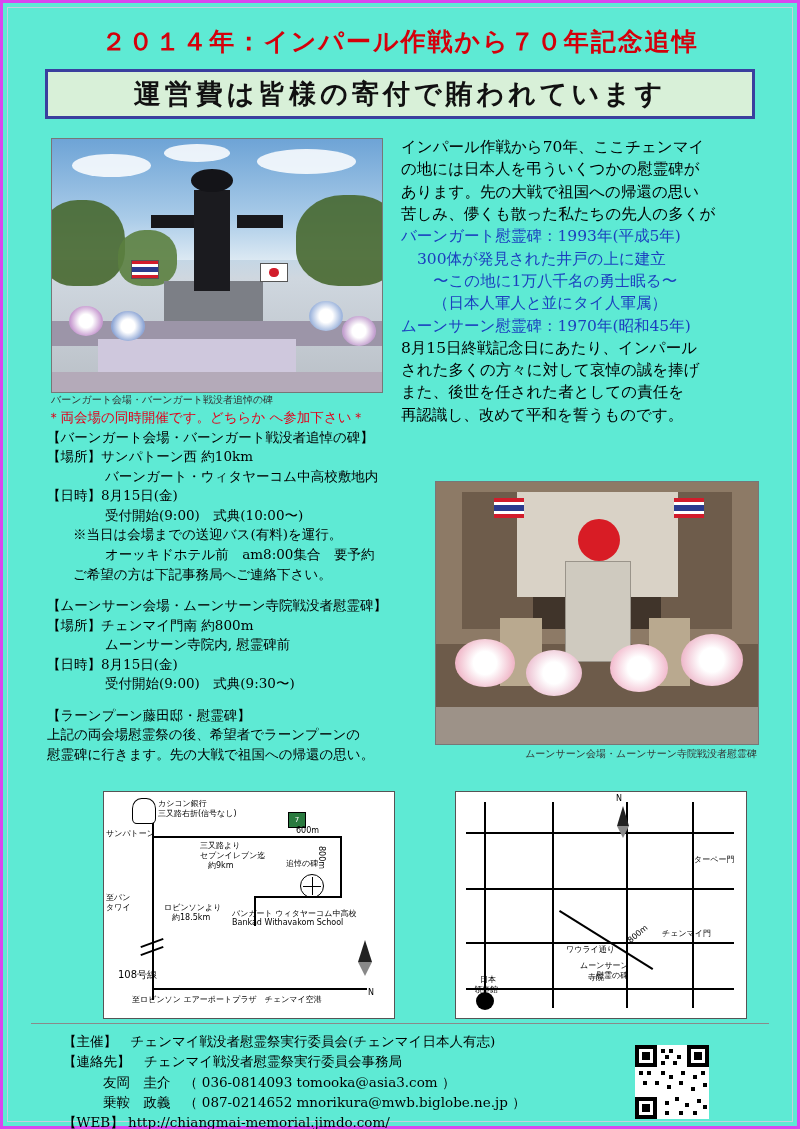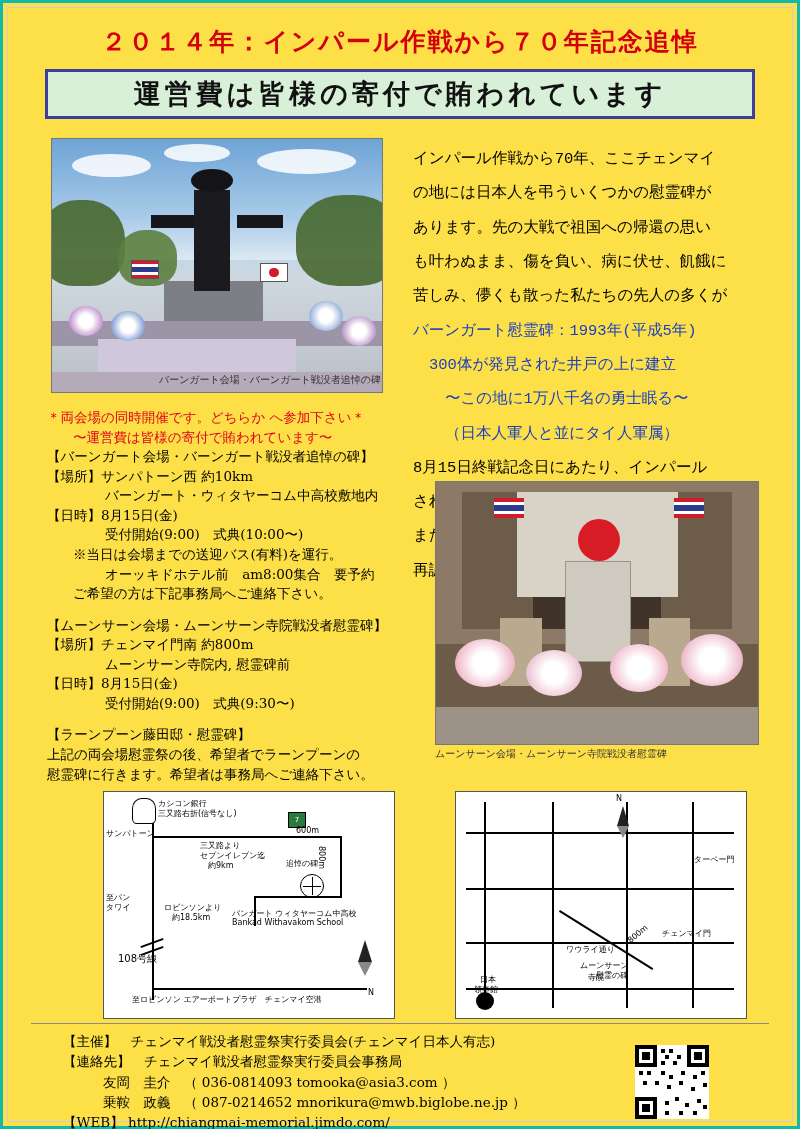--- a/index.html
+++ b/index.html
@@ -7,22 +7,22 @@
     width:800px;height:1129px;
     background:#ffffff;
     font-family:"DejaVu Sans","Liberation Sans",sans-serif;
     color:#000;
     overflow:hidden;
   }
   .page{
     position:relative;
     width:800px;height:1129px;
     box-sizing:border-box;
-    border:3px solid #14b8a6;
-    background:#fde047;
+    border:3px solid #d946ef;
+    background:#5eead4;
   }
   .inner{
     position:absolute;inset:4px;
     border:1px solid #c8cede;
   }
 
   
   .title-main{
     position:absolute;left:0;right:0;top:22px;
     text-align:center;
@@ -58,32 +58,32 @@
   .p1-mon-base{position:absolute;left:34%;top:56%;width:30%;height:20%;background:#7c7f86;}
   .p1-mon-col{position:absolute;left:43%;top:20%;width:11%;height:40%;background:#1b1b1f;}
   .p1-mon-ball{position:absolute;left:42%;top:12%;width:13%;height:9%;background:#141418;border-radius:50%;}
   .p1-mon-wing{position:absolute;background:#17171b;}
   .p1-plat{position:absolute;left:0;top:72%;width:100%;height:10%;background:#9c95a8;}
   .p1-cloth{position:absolute;left:14%;top:79%;width:60%;height:16%;background:#cfc8dd;}
   .p1-step{position:absolute;left:0;top:92%;width:100%;height:8%;background:#b4aab9;}
   .p1-flag{position:absolute;width:26px;height:17px;border:1px solid #555;}
   .p1-wreath{position:absolute;width:34px;height:30px;border-radius:50%;}
   .cap1{
-    position:absolute;left:48px;top:370px;width:330px;
-    text-align:right;font-size:10px;color:#333;
+    position:absolute;left:48px;top:390px;width:330px;
+    text-align:left;font-size:10px;color:#333;
     font-family:"DejaVu Serif","Liberation Serif",serif;
   }
 
   
   .rtext{
     position:absolute;left:398px;top:133px;width:358px;
     font-size:15.5px;line-height:1.44;
     font-family:"DejaVu Serif","Liberation Serif",serif;
   }
-  .rtext p{margin:12px;font-family:Liberation Mono, monospace;}
+  .rtext p{margin:0;}
   .rtext .blue{color:#1b3fbf;}
   .rtext .ind1{padding-left:16px;}
   .rtext .ind2{padding-left:32px;}
 
   
   .linfo{
     position:absolute;left:44px;top:405px;width:346px;
     font-size:13.5px;line-height:1.45;
     font-family:"DejaVu Serif","Liberation Serif",serif;
   }
@@ -103,21 +103,21 @@
   .p2-door{position:absolute;left:30%;top:6%;width:40%;height:50%;background:#40342a;}
   .p2-curtain{position:absolute;left:25%;top:4%;width:50%;height:40%;background:#d9d2c6;}
   .p2-sun{position:absolute;left:44%;top:14%;width:13%;height:16%;border-radius:50%;background:#d81c25;}
   .p2-flag{position:absolute;width:30px;height:20px;}
   .p2-mon{position:absolute;left:40%;top:30%;width:20%;height:38%;background:#cfcabf;border:1px solid #9a948a;}
   .p2-pillar{position:absolute;top:52%;width:13%;height:26%;background:#b9a98f;}
   .p2-flower{position:absolute;border-radius:50%;}
   .p2-steps{position:absolute;left:0;top:86%;width:100%;height:14%;background:#9d9288;}
   .cap2{
     position:absolute;left:432px;top:744px;width:322px;
-    text-align:left;font-size:10px;color:#333;
+    text-align:right;font-size:10px;color:#333;
     font-family:"DejaVu Serif","Liberation Serif",serif;
   }
 
   
   .map1{
     position:absolute;left:100px;top:788px;width:290px;height:226px;
     border:1px solid #555;background:#fff;overflow:hidden;
   }
   .map2{
     position:absolute;left:452px;top:788px;width:290px;height:226px;
@@ -177,53 +177,52 @@
     <div class="p1-wreath" style="left:18%;top:68%;background:radial-gradient(circle,#fff 30%,#8fa7d6 70%)"></div>
     <div class="p1-wreath" style="left:78%;top:64%;background:radial-gradient(circle,#fff 30%,#9fb6dd 70%)"></div>
     <div class="p1-wreath" style="left:88%;top:70%;background:radial-gradient(circle,#fff 30%,#c3a0cf 70%)"></div>
   </div>
   <div class="cap1">バーンガート会場・バーンガート戦没者追悼の碑</div>
 
   <div class="rtext">
     <p>インパール作戦から70年、ここチェンマイ</p>
     <p>の地には日本人を弔ういくつかの慰霊碑が</p>
     <p>あります。先の大戦で祖国への帰還の思い</p>
-    <p>も叶わぬまま、傷を負い、病に伏せ、飢餓に</p>
     <p>苦しみ、儚くも散った私たちの先人の多くが</p>
     <p class="blue">バーンガート慰霊碑：1993年(平成5年)</p>
     <p class="blue ind1">300体が発見された井戸の上に建立</p>
     <p class="blue ind2">〜この地に1万八千名の勇士眠る〜</p>
     <p class="blue ind2">（日本人軍人と並にタイ人軍属）</p>
+    <p class="blue">ムーンサーン慰霊碑：1970年(昭和45年)</p>
     <p>8月15日終戦記念日にあたり、インパール</p>
     <p>された多くの方々に対して哀悼の誠を捧げ</p>
     <p>また、後世を任された者としての責任を</p>
     <p>再認識し、改めて平和を誓うものです。</p>
   </div>
 
   <div class="linfo">
     <p class="red">＊両会場の同時開催です。どちらか へ参加下さい＊</p>
-    <p class="red ind-a">〜運営費は皆様の寄付で賄われています〜</p>
     <p>【バーンガート会場・バーンガート戦没者追悼の碑】</p>
     <p>【場所】サンパトーン西 約10km</p>
     <p class="ind-b">バーンガート・ウィタヤーコム中高校敷地内</p>
     <p>【日時】8月15日(金)</p>
     <p class="ind-b">受付開始(9:00)　式典(10:00〜)</p>
     <p class="ind-a">※当日は会場までの送迎バス(有料)を運行。</p>
     <p class="ind-b">オーッキドホテル前　am8:00集合　要予約</p>
     <p class="ind-a">ご希望の方は下記事務局へご連絡下さい。</p>
     <div class="gap"></div>
     <p>【ムーンサーン会場・ムーンサーン寺院戦没者慰霊碑】</p>
     <p>【場所】チェンマイ門南 約800m</p>
     <p class="ind-b">ムーンサーン寺院内, 慰霊碑前</p>
     <p>【日時】8月15日(金)</p>
     <p class="ind-b">受付開始(9:00)　式典(9:30〜)</p>
     <div class="gap"></div>
     <p>【ラーンプーン藤田邸・慰霊碑】</p>
     <p>上記の両会場慰霊祭の後、希望者でラーンプーンの</p>
-    <p>慰霊碑に行きます。希望者は事務局へご連絡下さい。</p>
+    <p>慰霊碑に行きます。先の大戦で祖国への帰還の思い。</p>
   </div>
 
   <div class="photo2">
     <div class="p2-wall"></div>
     <div class="p2-wall2"></div>
     <div class="p2-door"></div>
     <div class="p2-curtain"></div>
     <div class="p2-sun"></div>
     <div class="p2-flag" style="left:18%;top:6%;background:linear-gradient(#d21c2b 0 20%,#fff 20% 33%,#2a3b8f 33% 66%,#fff 66% 80%,#d21c2b 80% 100%)"></div>
     <div class="p2-flag" style="left:74%;top:6%;background:linear-gradient(#d21c2b 0 20%,#fff 20% 33%,#2a3b8f 33% 66%,#fff 66% 80%,#d21c2b 80% 100%)"></div>
@@ -261,21 +260,21 @@
     <div class="mlabel" style="left:104px;top:68px">約9km</div>
     <div class="mlabel" style="left:192px;top:34px">600m</div>
     <div class="mlabel" style="left:222px;top:54px;transform:rotate(90deg);transform-origin:left top">800m</div>
     <div class="mlabel" style="left:182px;top:66px">追悼の碑</div>
     <div class="mlabel" style="left:2px;top:100px">至パン</div>
     <div class="mlabel" style="left:2px;top:110px">タワイ</div>
     <div class="mlabel" style="left:60px;top:110px">ロビンソンより</div>
     <div class="mlabel" style="left:68px;top:120px">約18.5km</div>
     <div class="mlabel" style="left:128px;top:116px">バンガート ウィタヤーコム中高校</div>
     <div class="mlabel" style="left:128px;top:126px">Bankad Withavakom School</div>
-    <div class="mlabel" style="left:14px;top:160px;font-size:10px">108号線</div>
+    <div class="mlabel" style="left:14px;top:176px;font-size:10px">108号線</div>
     <div class="mlabel" style="left:28px;top:202px">至ロビンソン エアーポートプラザ　チェンマイ空港</div>
     <div style="position:absolute;left:238px;top:148px;width:34px;height:46px">
       <div style="position:absolute;left:16px;top:0;width:0;height:0;border-left:7px solid transparent;border-right:7px solid transparent;border-bottom:22px solid #222"></div>
       <div style="position:absolute;left:16px;top:22px;width:0;height:0;border-left:7px solid transparent;border-right:7px solid transparent;border-top:14px solid #888"></div>
     </div>
     <div class="mlabel" style="left:264px;top:196px">N</div>
   </div>
 
   <div class="map2">
     <div class="mline" style="left:28px;top:10px;width:2px;height:206px"></div>

